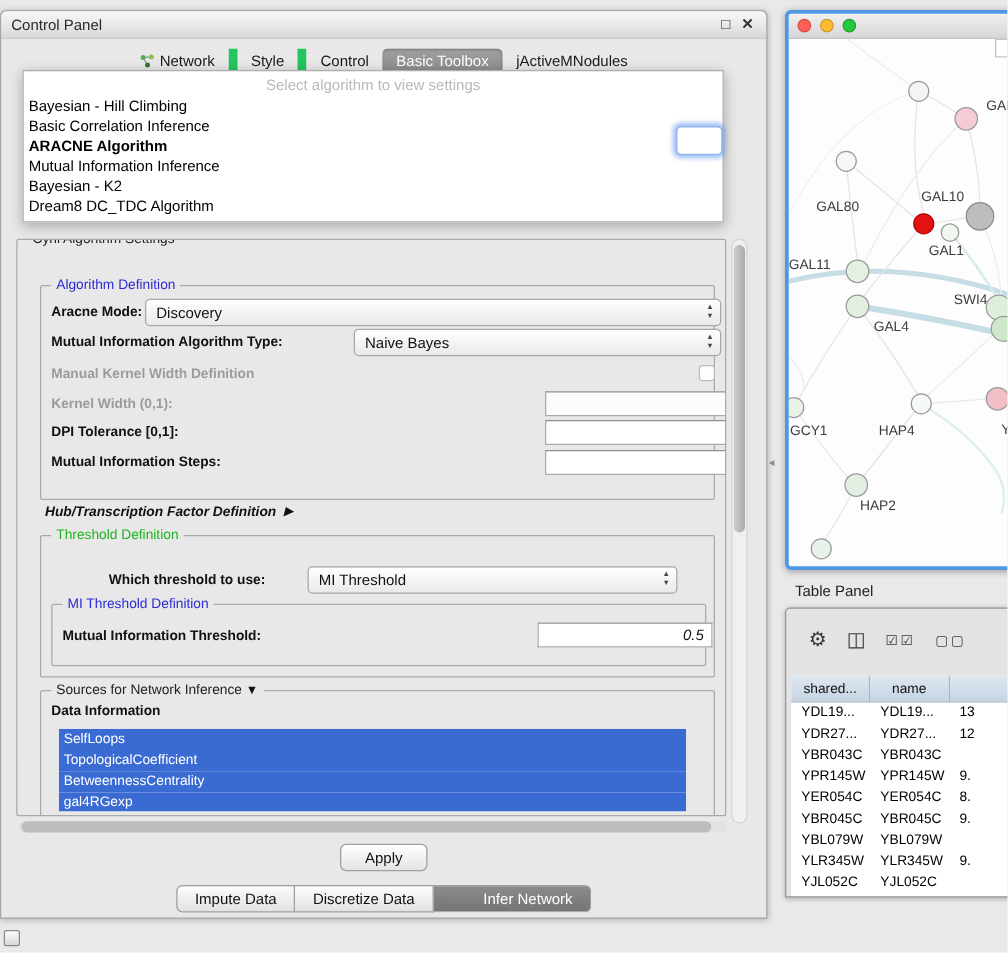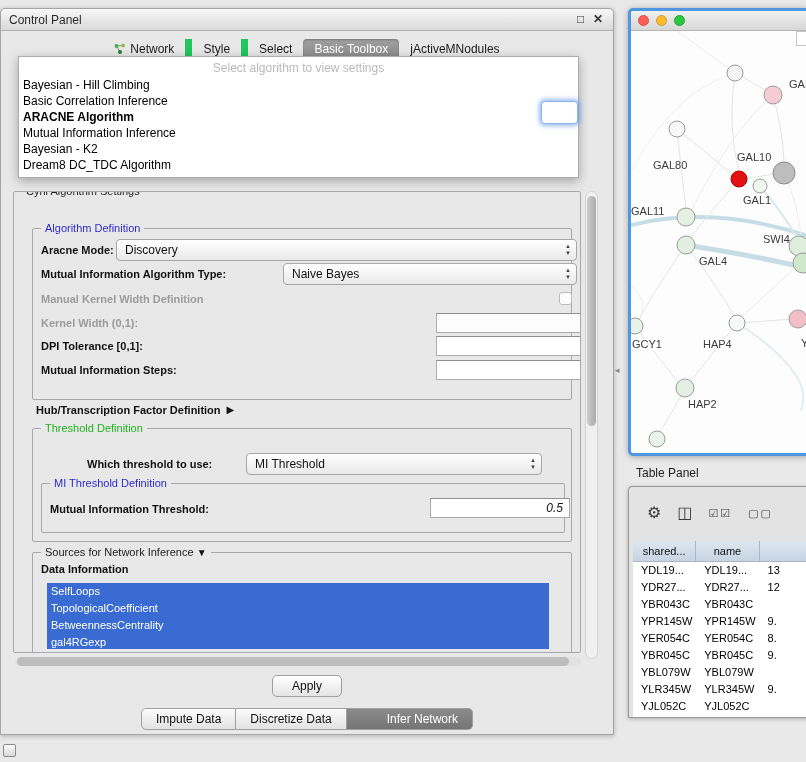--- a/index.html
+++ b/index.html
@@ -61,21 +61,21 @@
     font-size: 12px; color: #111; padding: 0 22px 0 8px; }
   .combo-arrows { position: absolute; right: 5px; top: 3px; display: flex; flex-direction: column;
     font-size: 6px; line-height: 7px; color: #444; }
   .tfield { position: absolute; height: 20px; background: #fff; border: 1px solid #ababab;
     border-top-color: #8f8f8f; font-size: 12px; text-align: right; padding-right: 6px;
     font-family: "Liberation Sans", sans-serif; color: #111; }
   .tfield.gray { color: #b4b4b4; background: #fcfcfc; }
   .checkbox { position: absolute; width: 13px; height: 13px; background: #fdfdfd;
     border: 1px solid #bcbcbc; border-radius: 3px; }
 
-  .hub-row { position: absolute; left: 22px; top: 212px; display: flex; align-items: center; gap: 6px; }
+  .hub-row { position: absolute; left: 22px; top: 212px; display: flex; align-items: center; gap: 6px; font-style: italic; }
   .hub-row .flabel { font-size: 11px; }
   .tri { font-size: 10px; color: #111; line-height: 10px; }
 
   .attr-label { position: absolute; left: 8px; top: 10px; font-size: 11px; font-weight: bold; color: #111; }
   .attr-list { position: absolute; left: 14px; top: 30px; width: 502px; height: 66px; overflow: hidden;
     background: #fff; }
   .attr-item { height: 17px; line-height: 17px; font-size: 11px; color: #fff; background: #3a6bd2; padding-left: 4px; }
 
   
   .vscroll { position: absolute; left: 584px; top: 182px; width: 13px; height: 468px;
@@ -156,21 +156,21 @@
             <circle cx="2.5" cy="3" r="2" fill="#4caf50"></circle>
             <circle cx="9" cy="2.5" r="2" fill="#8bc34a"></circle>
             <circle cx="6" cy="9" r="2" fill="#2e7d32"></circle>
           </svg>
           <span>Network</span>
         </div>
         <div class="tab">
           <span>Style</span>
         </div>
         <div class="tab">
-          <span>Select</span>
+          <span>Control</span>
         </div>
         <div class="tab active">
           <span>Basic Toolbox</span>
         </div>
         <div class="tab">
           <span>jActiveMNodules</span>
         </div>
       </nav>
 
     <div class="popup">

